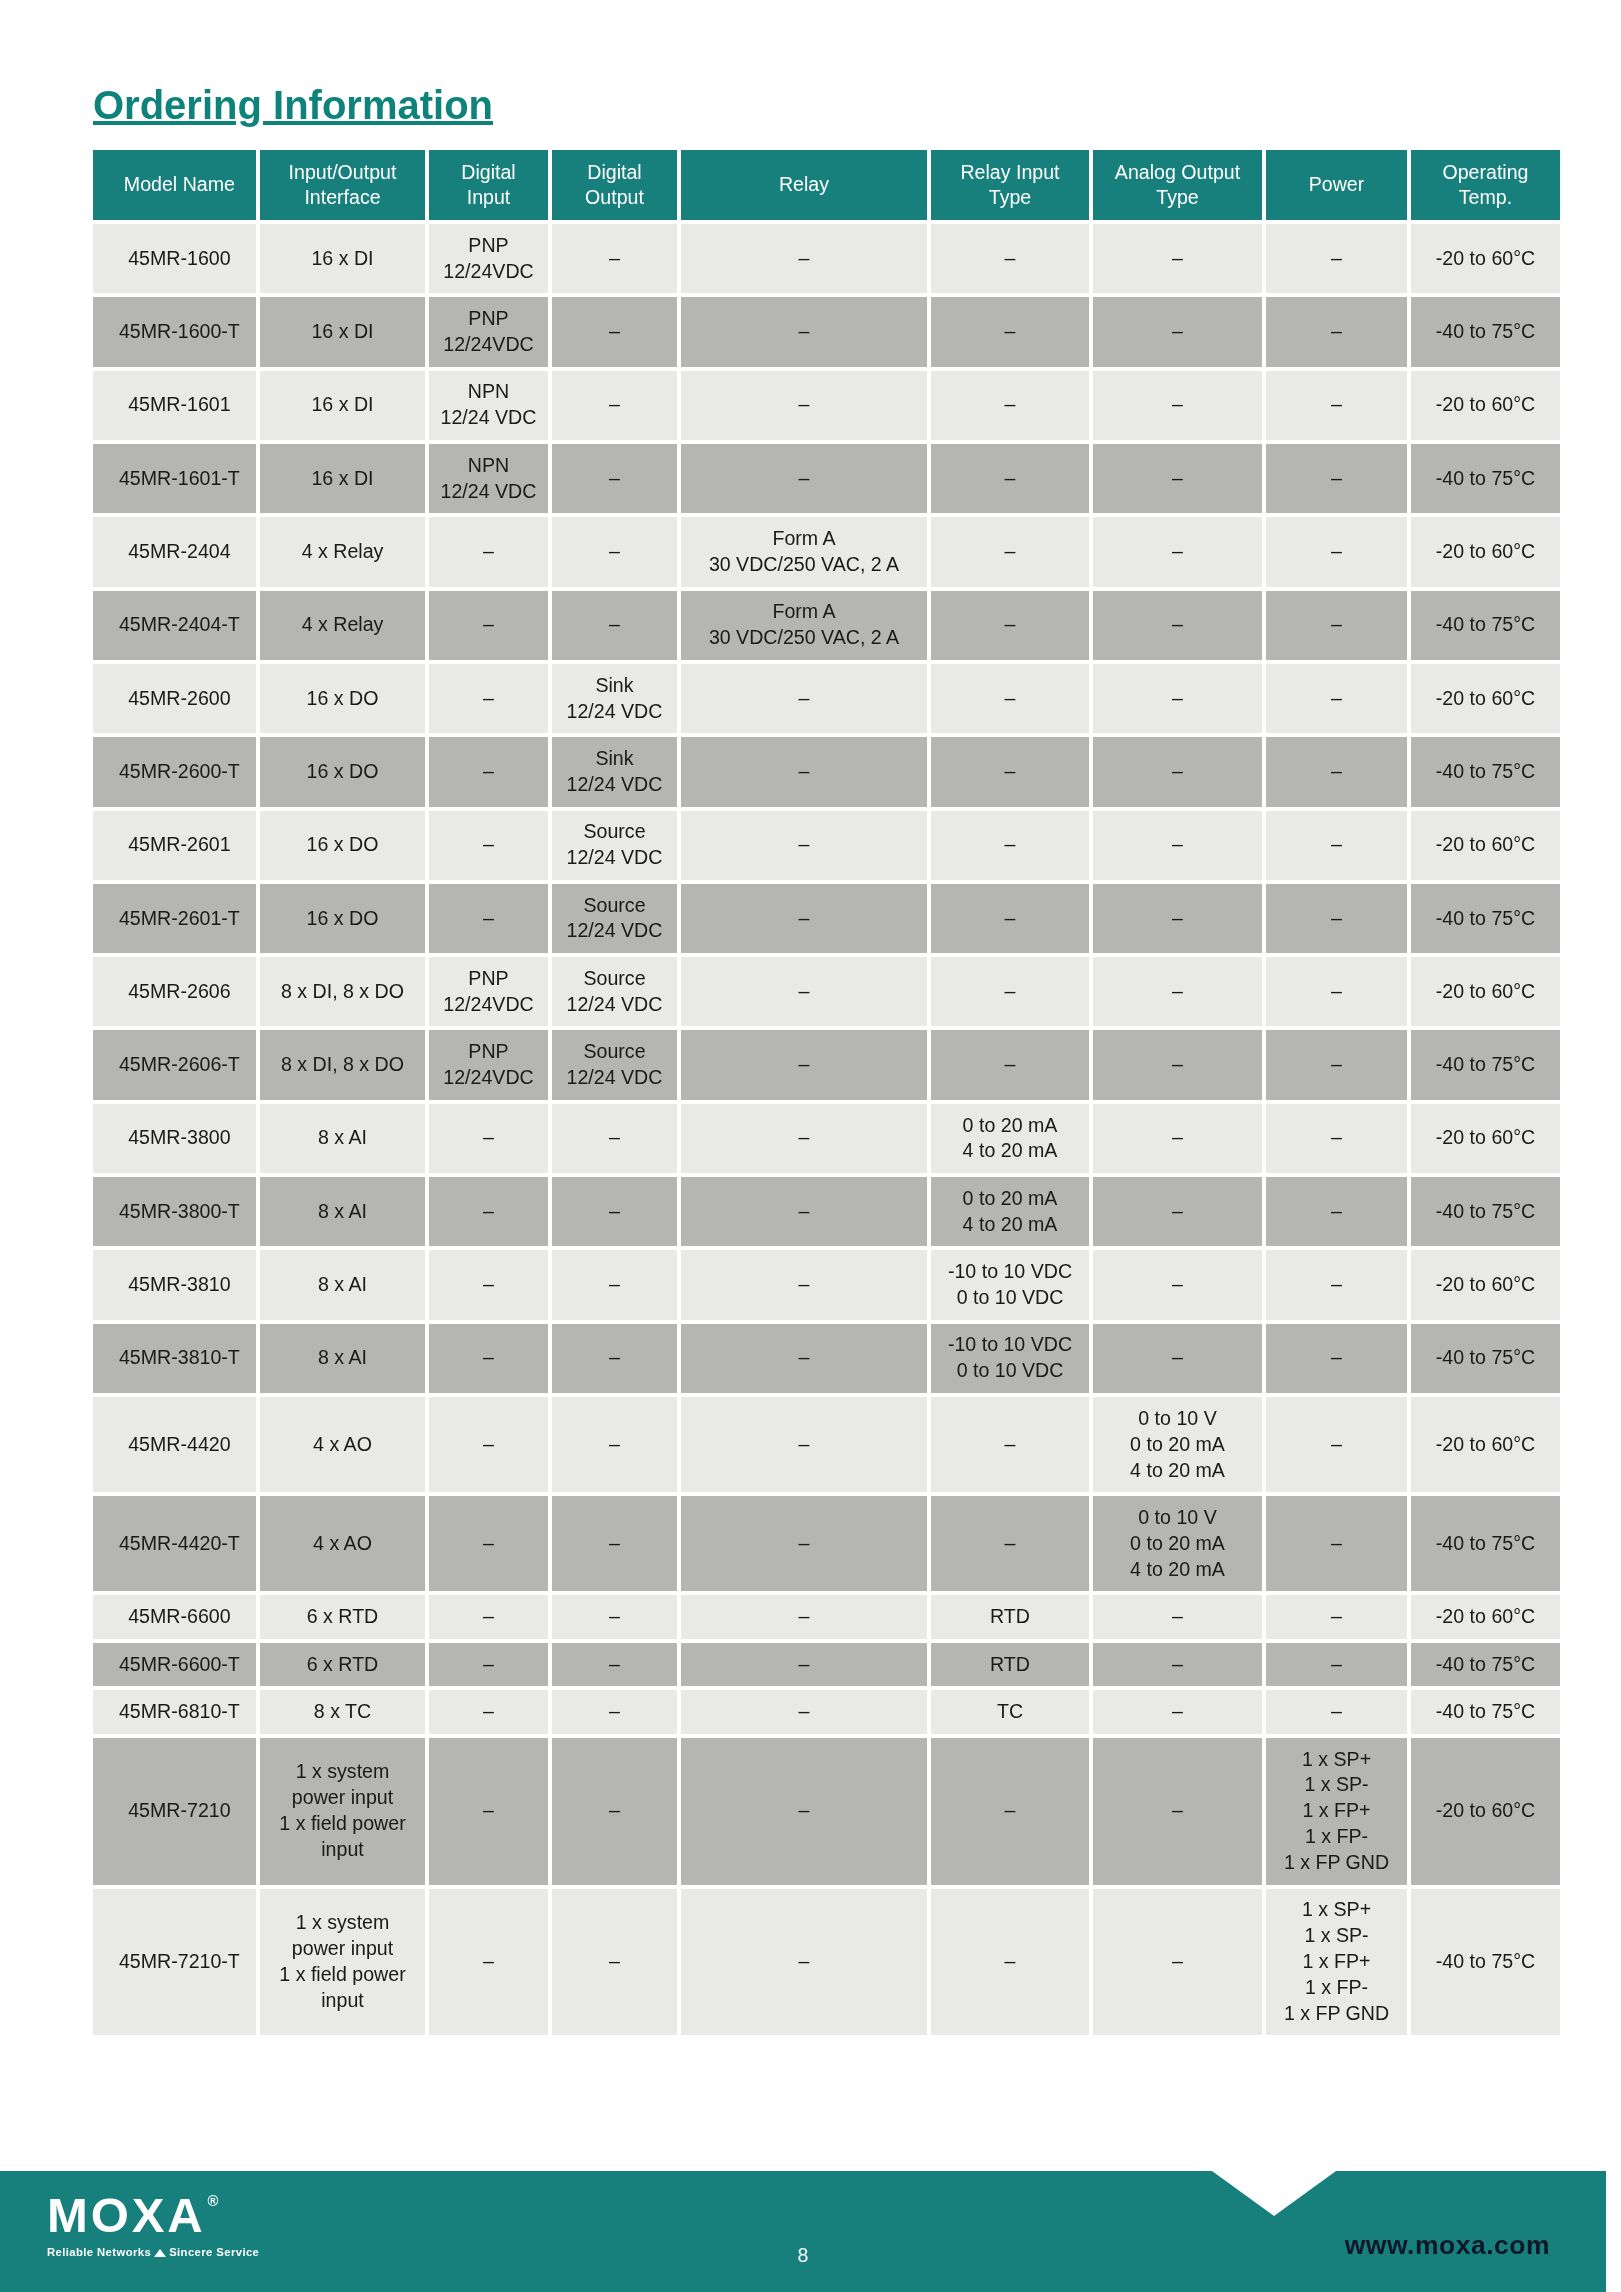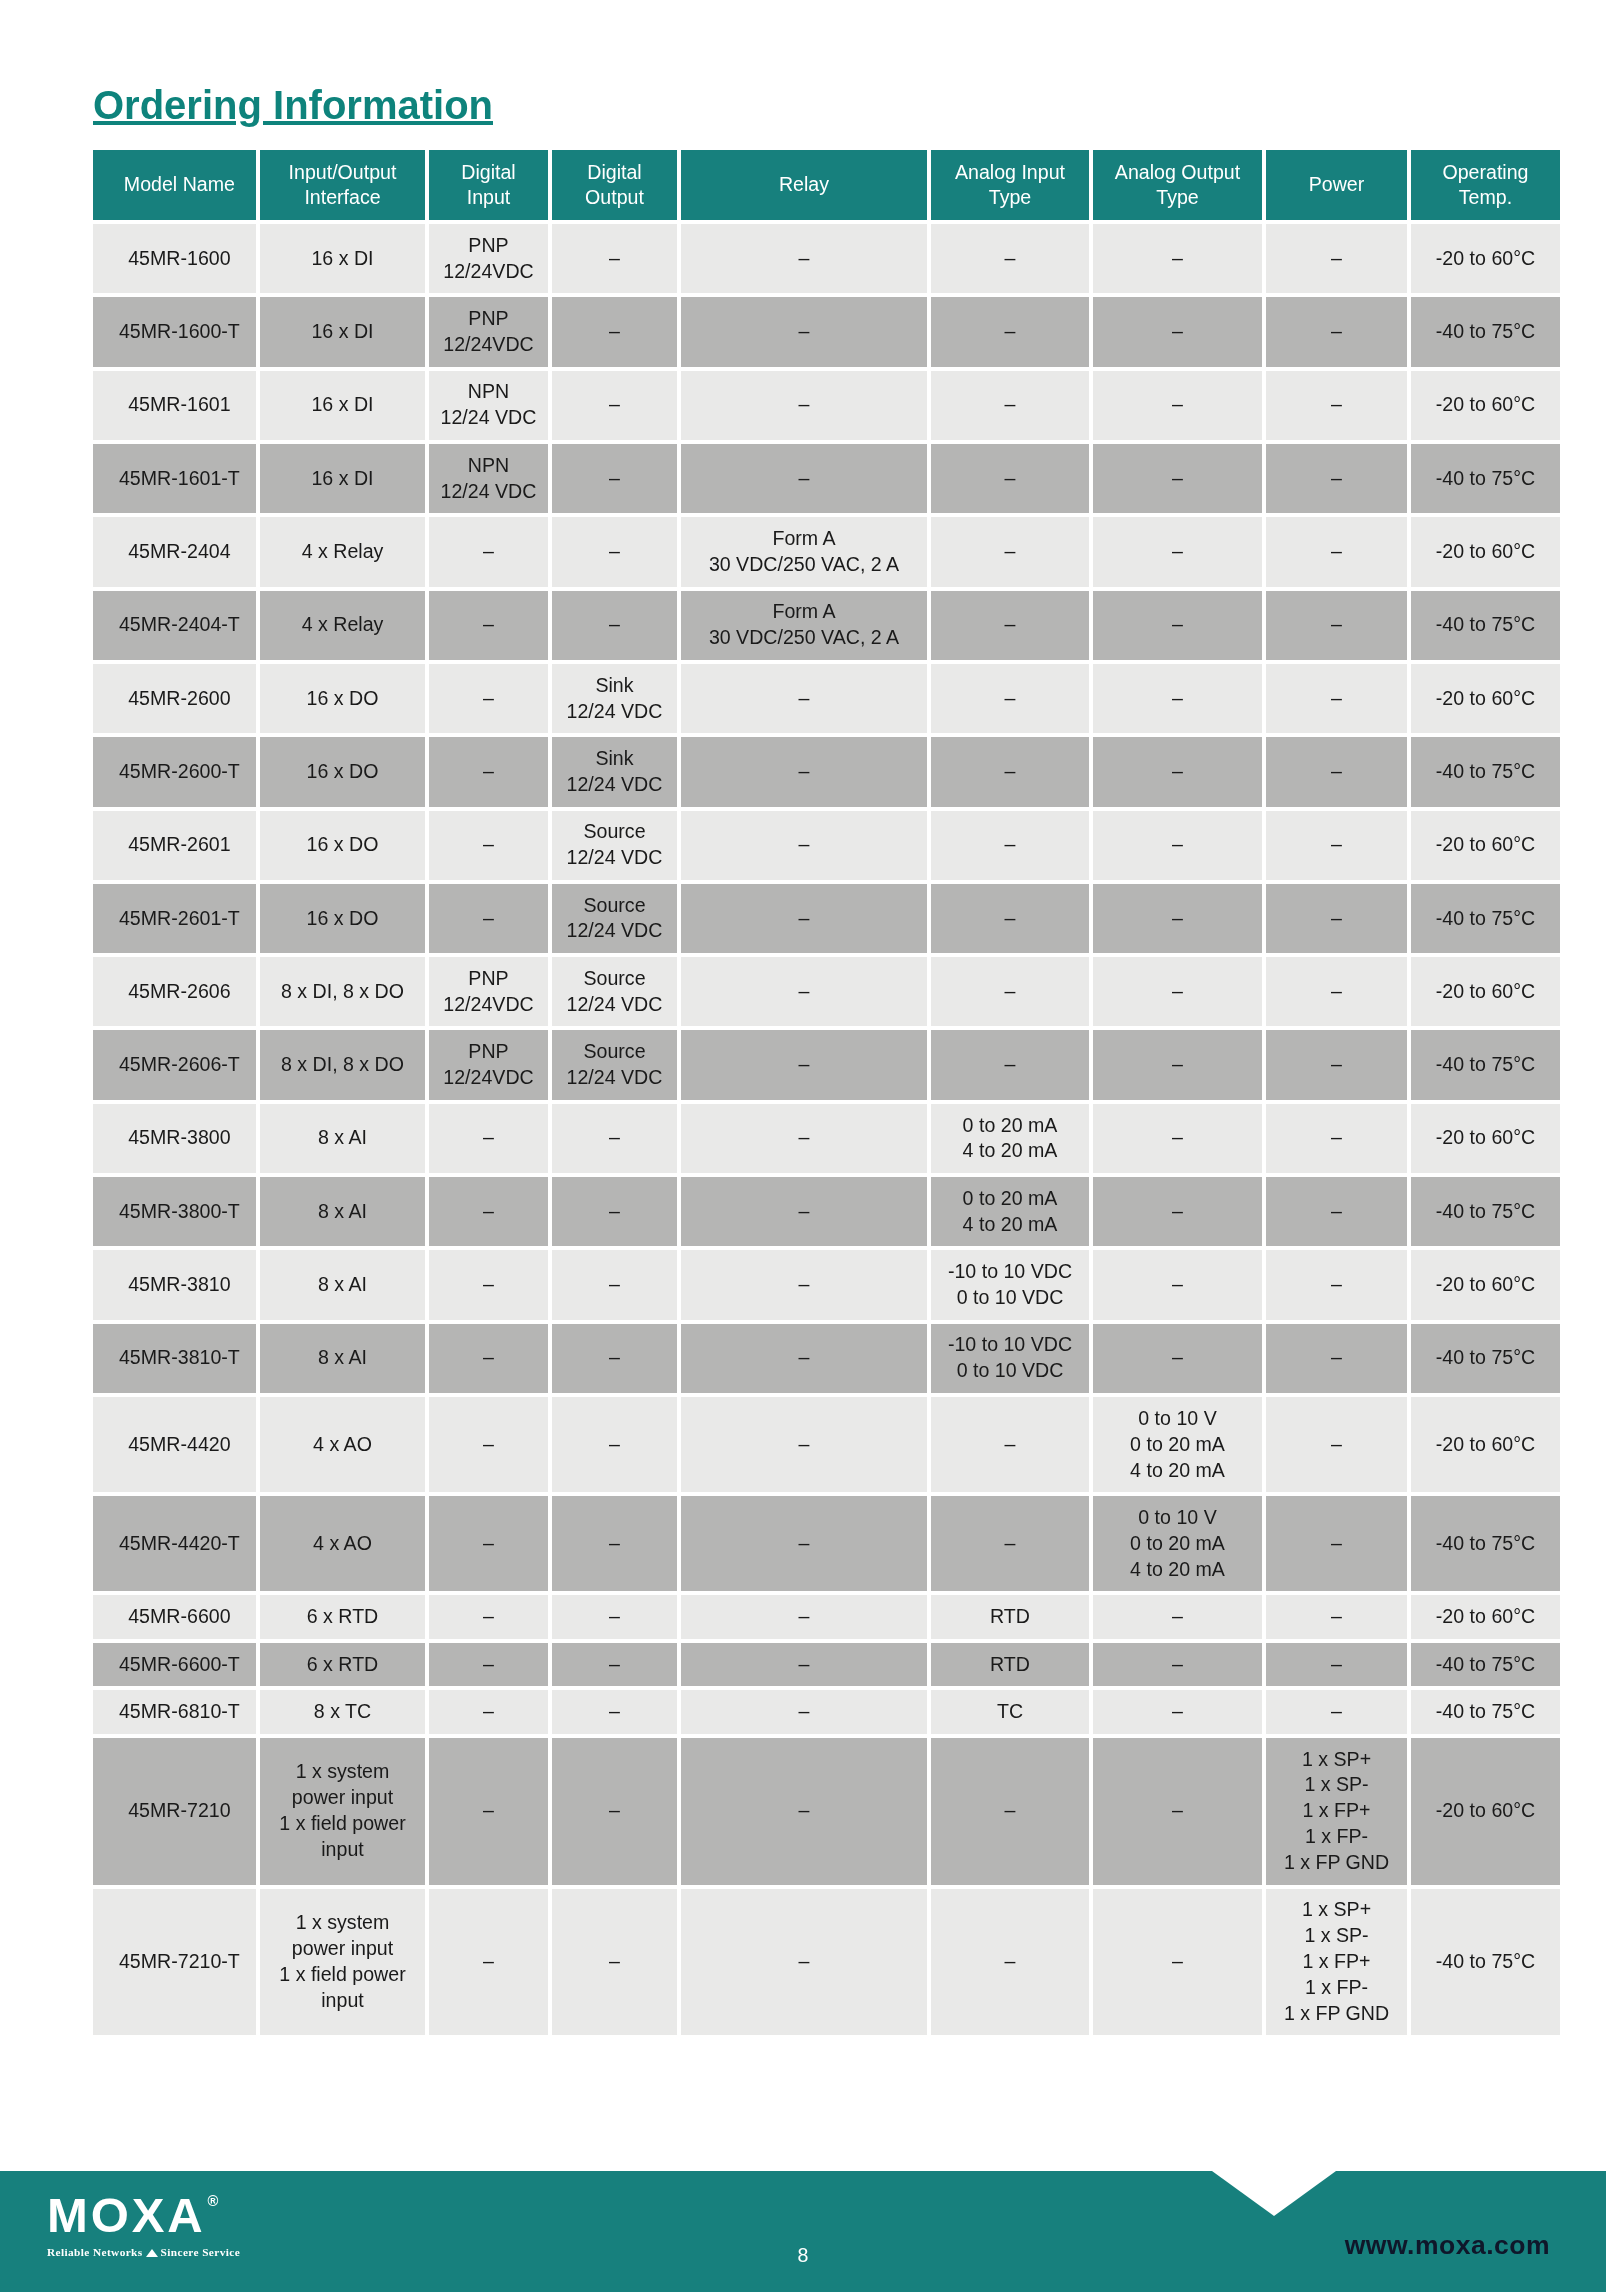--- a/index.html
+++ b/index.html
@@ -43,21 +43,21 @@
   .chevron {
     position:absolute; left:1212px; top:0; width:0; height:0;
     border-left:62px solid transparent; border-right:62px solid transparent;
     border-top:45px solid #ffffff;
   }
   .logo-block { position:absolute; left:47px; top:19.6px; color:#ffffff; }
   .logo-word { font-size:49px; font-weight:800; letter-spacing:2.9px; line-height:1; }
   .logo-reg { font-size:14.7px; position:relative; top:-25.5px; left:2px; font-weight:bold; }
   .tagline {
     margin-top:6.9px; font-size:11.3px; font-weight:bold; letter-spacing:0.4px;
-    display:flex; align-items:flex-end; gap:3px; white-space:nowrap;font-family:Liberation Serif, serif;
+    display:flex; align-items:flex-end; gap:3px; white-space:nowrap;
   }
   .tri-icon {
     display:inline-block; width:0; height:0;
     border-left:6.9px solid transparent; border-right:6.9px solid transparent;
     border-bottom:8.8px solid #ffffff; margin-bottom:1px;
   }
   .pagenum {
     position:absolute; left:50%; transform:translateX(-50%); top:73px;
     color:#ffffff; font-size:19.6px;
   }
@@ -88,21 +88,21 @@
     <thead>
       <tr>
           <th class="col-model">Model Name</th>
           <th>Input/Output
 Interface</th>
           <th>Digital
 Input</th>
           <th>Digital
 Output</th>
           <th>Relay</th>
-          <th>Analog Input
+          <th>Relay Input
 Type</th>
           <th>Analog Output
 Type</th>
           <th>Power</th>
           <th>Operating
 Temp.</th>
         </tr>
     </thead>
     <tbody>
         <tr>

